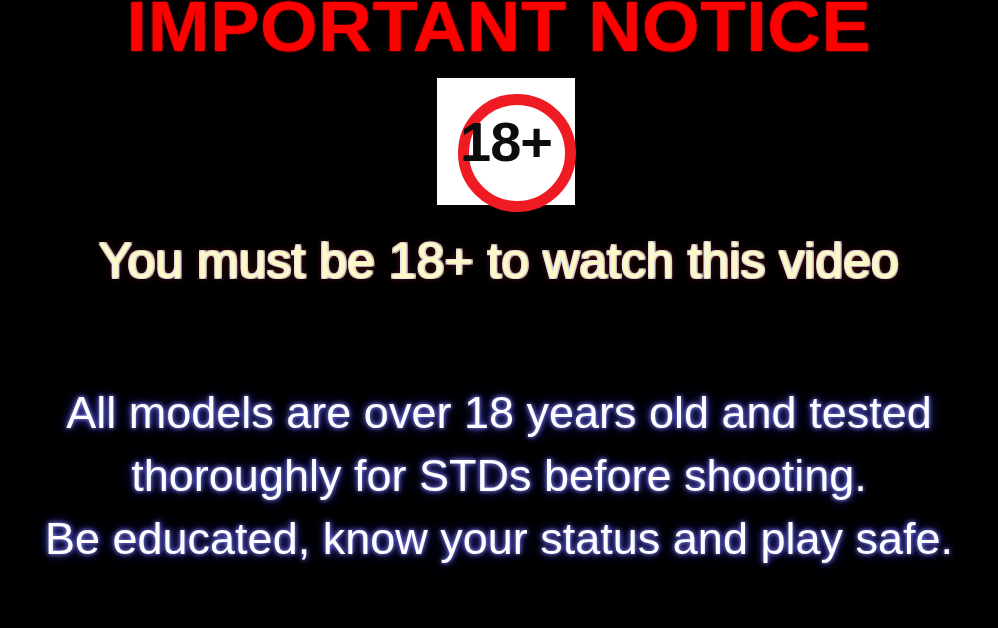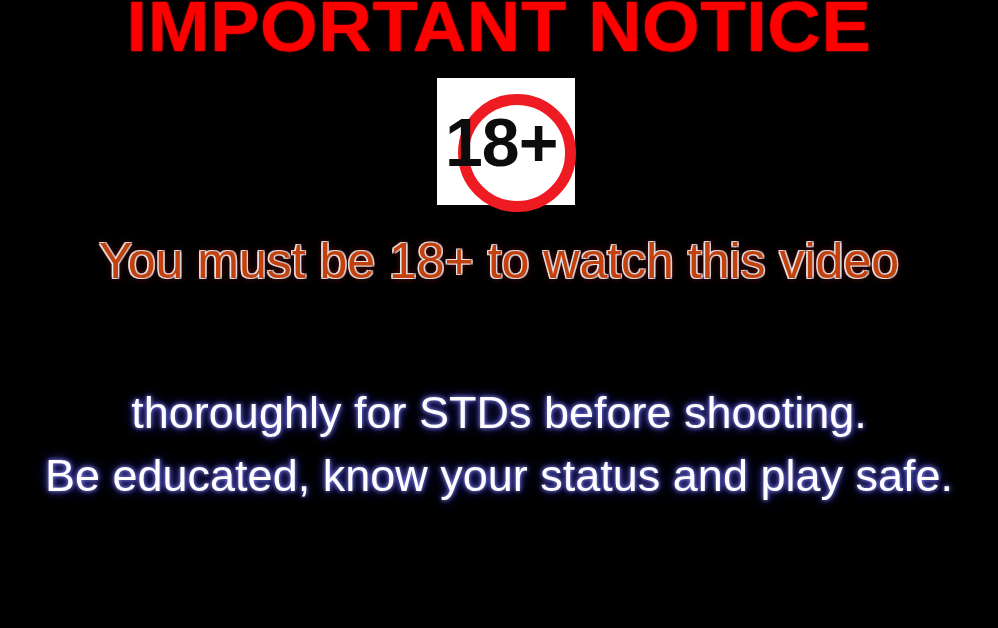--- a/index.html
+++ b/index.html
@@ -60,37 +60,37 @@
     border: 11px solid #ee1c22;
     border-radius: 50%;
     box-sizing: content-box;
   }
   #badge-label {
     position: absolute;
     left: 0;
     top: 50%;
     width: 138px;
     margin-top: -28px;
+    text-align: center;
     color: #0c0c0c;
     font-family: "Liberation Sans", "DejaVu Sans", sans-serif;
     font-weight: 700;
-    font-size: 68px;
+    font-size: 56px;
     line-height: 56px;
     letter-spacing: -1px;
-    padding-left: 8px;
   }
 
   
   #notice-subtitle {
     position: absolute;
     top: 232px;
     left: 0;
     width: 998px;
     text-align: center;
-    color: #c2410c;
+    color: #fef9c3;
     font-family: "Liberation Sans", "DejaVu Sans", sans-serif;
     font-weight: 400;
     font-size: 50px;
     line-height: 58px;
     white-space: nowrap;
     text-shadow:
       -1.4px -1.4px 0 rgba(235,235,240,0.90),
        1.4px -1.4px 0 rgba(225,225,235,0.75),
       -1.4px  1.4px 0 rgba(235,235,240,0.90),
        1.4px  1.4px 0 rgba(225,225,235,0.75),
@@ -126,17 +126,18 @@
   <div id="notice-title">IMPORTANT NOTICE</div>
 
   <div id="badge-wrap">
     <div id="badge-ring"></div>
     <div id="badge-label">18+</div>
   </div>
 
   <div id="notice-subtitle">You must be 18+ to watch this video</div>
 
   <div id="notice-body">
+    <div class="body-line">All models are over 18 years old and tested</div>
     <div class="body-line">thoroughly for STDs before shooting.</div>
     <div class="body-line">Be educated, know your status and play safe.</div>
   </div>
 
 </div>
 
 </body></html>

